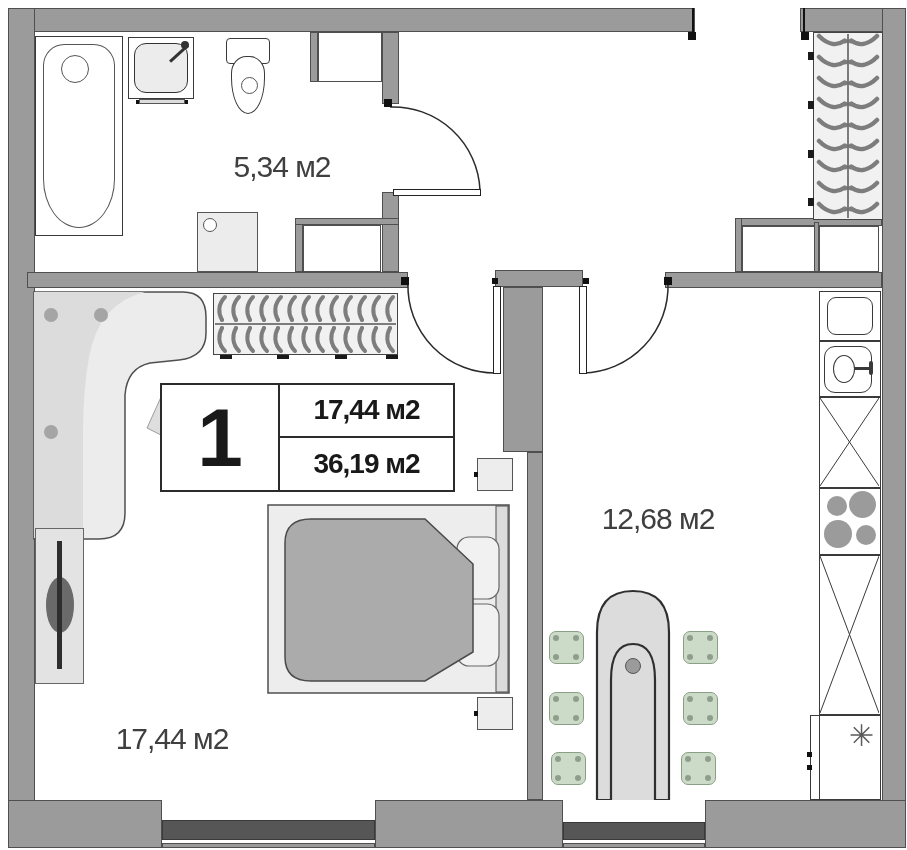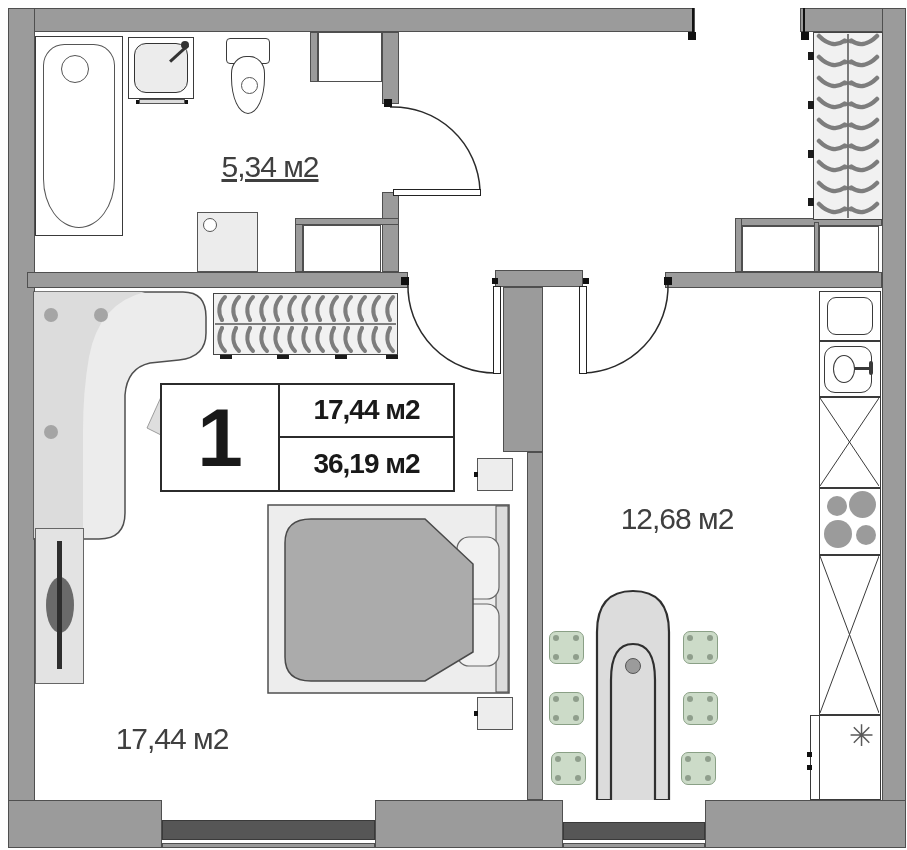--- a/index.html
+++ b/index.html
@@ -223,23 +223,23 @@
         <line x1="59" y1="0" x2="0" y2="157" stroke="#3a3a3a" stroke-width="1"></line>
       </svg>
   </div>
   <div class="fixture" style="left:819px;top:715px;width:62px;height:85px;">
     <span style="position:absolute;right:6px;top:2px;font-size:30px;color:#5a5a5a;font-family:'DejaVu Sans',sans-serif;">✳</span>
   </div>
   <div class="fixture" style="left:810px;top:715px;width:10px;height:85px;"></div>
   <div class="mark" style="left:807px;top:752px;width:5px;height:5px;"></div>
   <div class="mark" style="left:807px;top:765px;width:5px;height:5px;"></div>
 
-  <div class="room-label" style="left:195px;top:150px;width:150px;text-decoration:underline;">5,34 м2</div>
+  <div class="room-label" style="left:207px;top:150px;width:150px;">5,34 м2</div>
   <div class="room-label" style="left:97px;top:722px;width:150px;">17,44 м2</div>
-  <div class="room-label" style="left:607px;top:502px;width:140px;">12,68 м2</div>
+  <div class="room-label" style="left:588px;top:502px;width:140px;">12,68 м2</div>
 
   <svg class="abs" style="left:146px;top:397px;" width="16" height="40" viewBox="0 0 16 40">
     <polygon points="15,0 15,38 1,31" fill="#dedede" stroke="#888" stroke-width="0.8"></polygon>
   </svg>
   <div id="legend">
     <div class="cell unit">1</div>
     <div class="cell a1">17,44 м2</div>
     <div class="cell a2">36,19 м2</div>
   </div>
 

